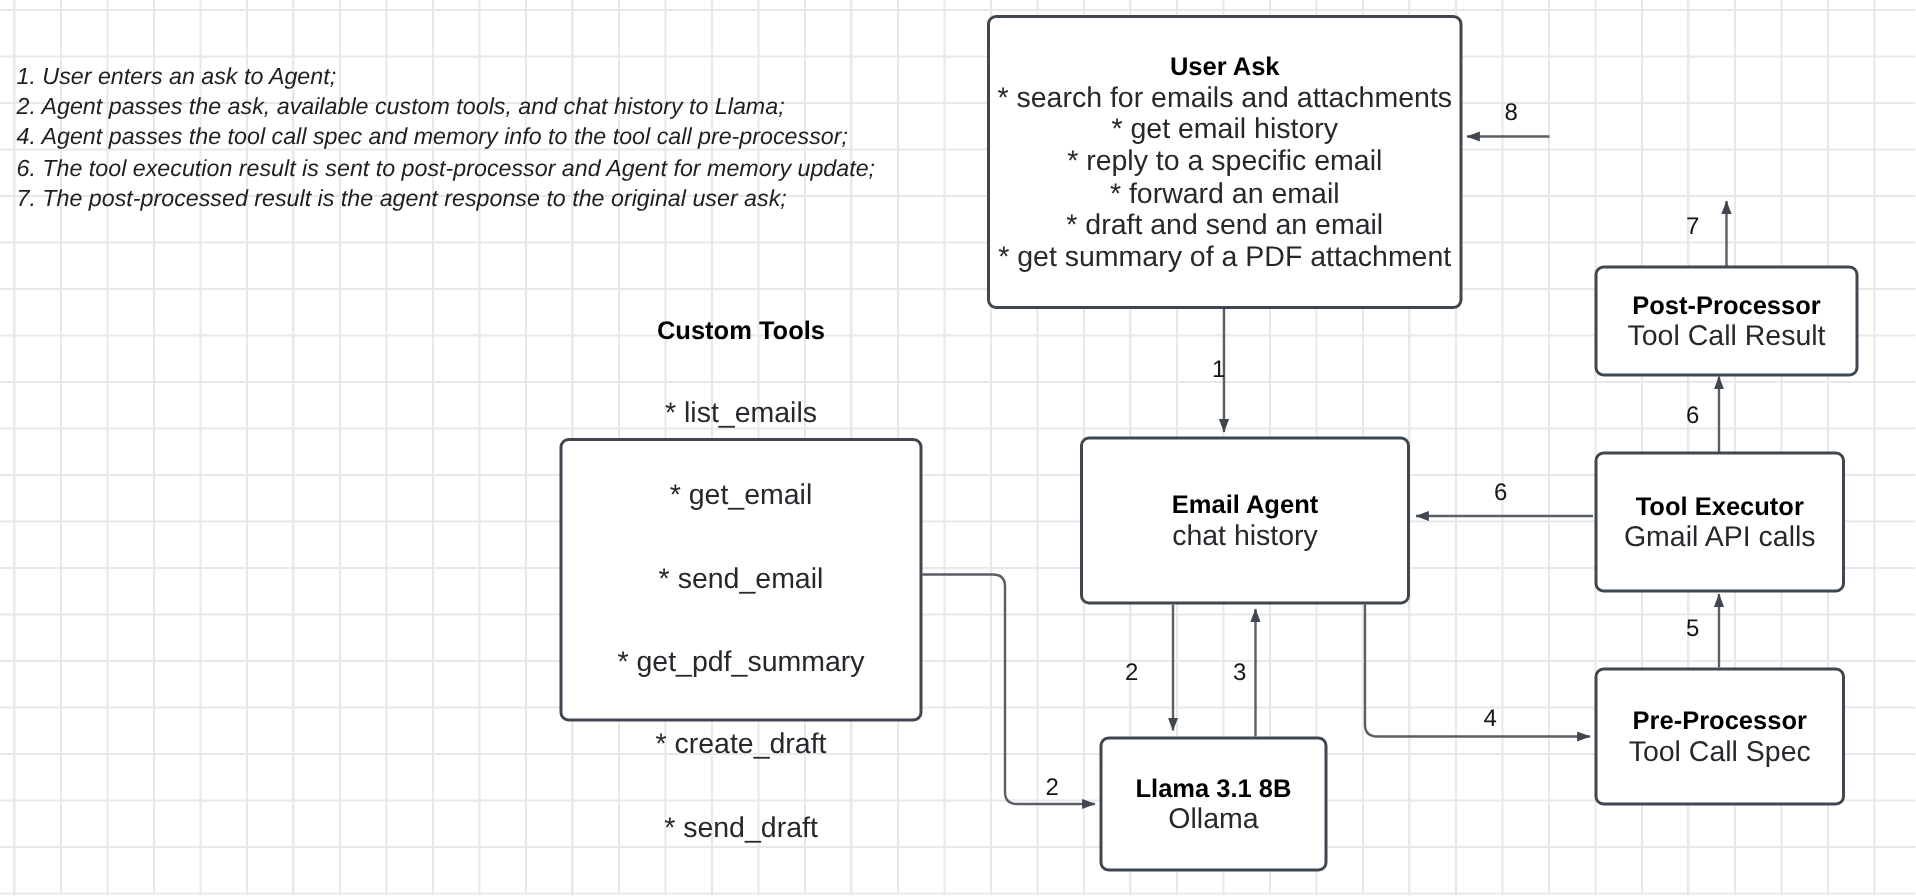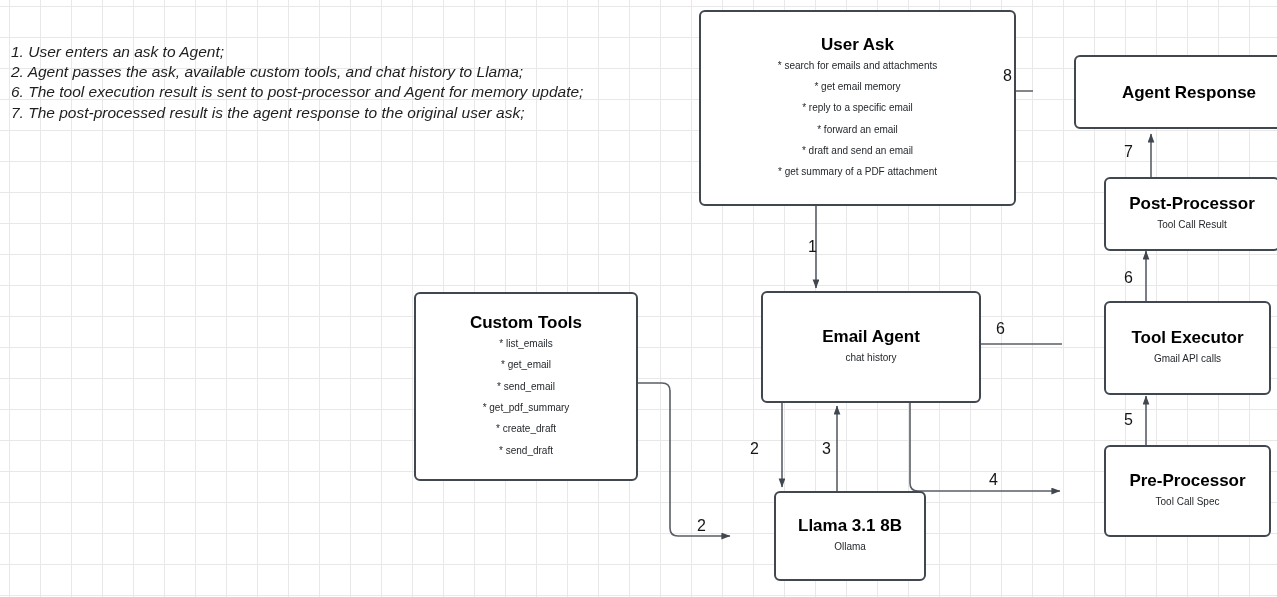--- a/index.html
+++ b/index.html
@@ -35,30 +35,29 @@
     background: #ffffff;
     border: 2px solid #41474f;
     border-radius: 6px;
     display: flex;
     flex-direction: column;
     align-items: center;
     justify-content: center;
     text-align: center;
     color: #1b1b1b;
     z-index: 2;
-    margin-left: 41px;
   }
   .node .ttl {
     font-weight: bold;
     font-size: 17px;
     line-height: 21px;
     color: #000000;
   }
   .node .ln {
-    font-size: 10px;
+    font-size: 19px;
     line-height: 21.3px;
     color: #25282c;
   }
   .legend {
     position: absolute;
     left: 11px;
     top: 42px;
     font-size: 15.5px;
     line-height: 20.2px;
     color: #1f1f1f;
@@ -75,20 +74,21 @@
   }
 </style>
 </head>
 <body>
 
 <div id="canvas">
 
   <div class="legend">
     <div>1. User enters an ask to Agent;</div>
     <div>2. Agent passes the ask, available custom tools, and chat history to Llama;</div>
+    <div>4. Agent passes the tool call spec and memory info to the tool call pre-processor;</div>
     <div>6. The tool execution result is sent to post-processor and Agent for memory update;</div>
     <div>7. The post-processed result is the agent response to the original user ask;</div>
   </div>
 
   <svg id="wires" viewBox="0 0 1277 597" xmlns="http://www.w3.org/2000/svg">
     <defs>
       <marker id="ah" markerWidth="10" markerHeight="10" refX="8.6" refY="3.4" orient="auto" markerUnits="userSpaceOnUse">
         <path d="M0,0 L9,3.4 L0,6.8 z" fill="#41474f"></path>
       </marker>
     </defs>
@@ -123,47 +123,44 @@
   <div class="elabel" style="left:989px;top:471px;">4</div>
   <div class="elabel" style="left:1124px;top:411px;">5</div>
   <div class="elabel" style="left:1124px;top:269px;">6</div>
   <div class="elabel" style="left:996px;top:320px;">6</div>
   <div class="elabel" style="left:1124px;top:143px;">7</div>
   <div class="elabel" style="left:1003px;top:67px;">8</div>
 
   <div class="node" style="left:658px;top:10px;width:317px;height:196px;">
     <div class="ttl">User Ask</div>
     <div class="ln">* search for emails and attachments</div>
-    <div class="ln">* get email memory</div>
+    <div class="ln">* get email history</div>
     <div class="ln">* reply to a specific email</div>
     <div class="ln">* forward an email</div>
     <div class="ln">* draft and send an email</div>
     <div class="ln">* get summary of a PDF attachment</div>
   </div>
 
-  <div class="node" style="left:1033px;top:55px;width:230px;height:74px;">
-    <div class="ttl">Agent Response</div>
-  </div>
 
   <div class="node" style="left:1063px;top:177px;width:176px;height:74px;">
     <div class="ttl">Post-Processor</div>
     <div class="ln">Tool Call Result</div>
   </div>
 
   <div class="node" style="left:1063px;top:301px;width:167px;height:94px;">
     <div class="ttl">Tool Executor</div>
     <div class="ln">Gmail API calls</div>
   </div>
 
   <div class="node" style="left:1063px;top:445px;width:167px;height:92px;">
     <div class="ttl">Pre-Processor</div>
     <div class="ln">Tool Call Spec</div>
   </div>
 
-  <div class="node" style="left:373px;top:292px;width:224px;height:189px;">
+  <div class="node" style="left:373px;top:292px;width:242px;height:189px;gap:34px;">
     <div class="ttl">Custom Tools</div>
     <div class="ln">* list_emails</div>
     <div class="ln">* get_email</div>
     <div class="ln">* send_email</div>
     <div class="ln">* get_pdf_summary</div>
     <div class="ln">* create_draft</div>
     <div class="ln">* send_draft</div>
   </div>
 
   <div class="node" style="left:720px;top:291px;width:220px;height:112px;">

